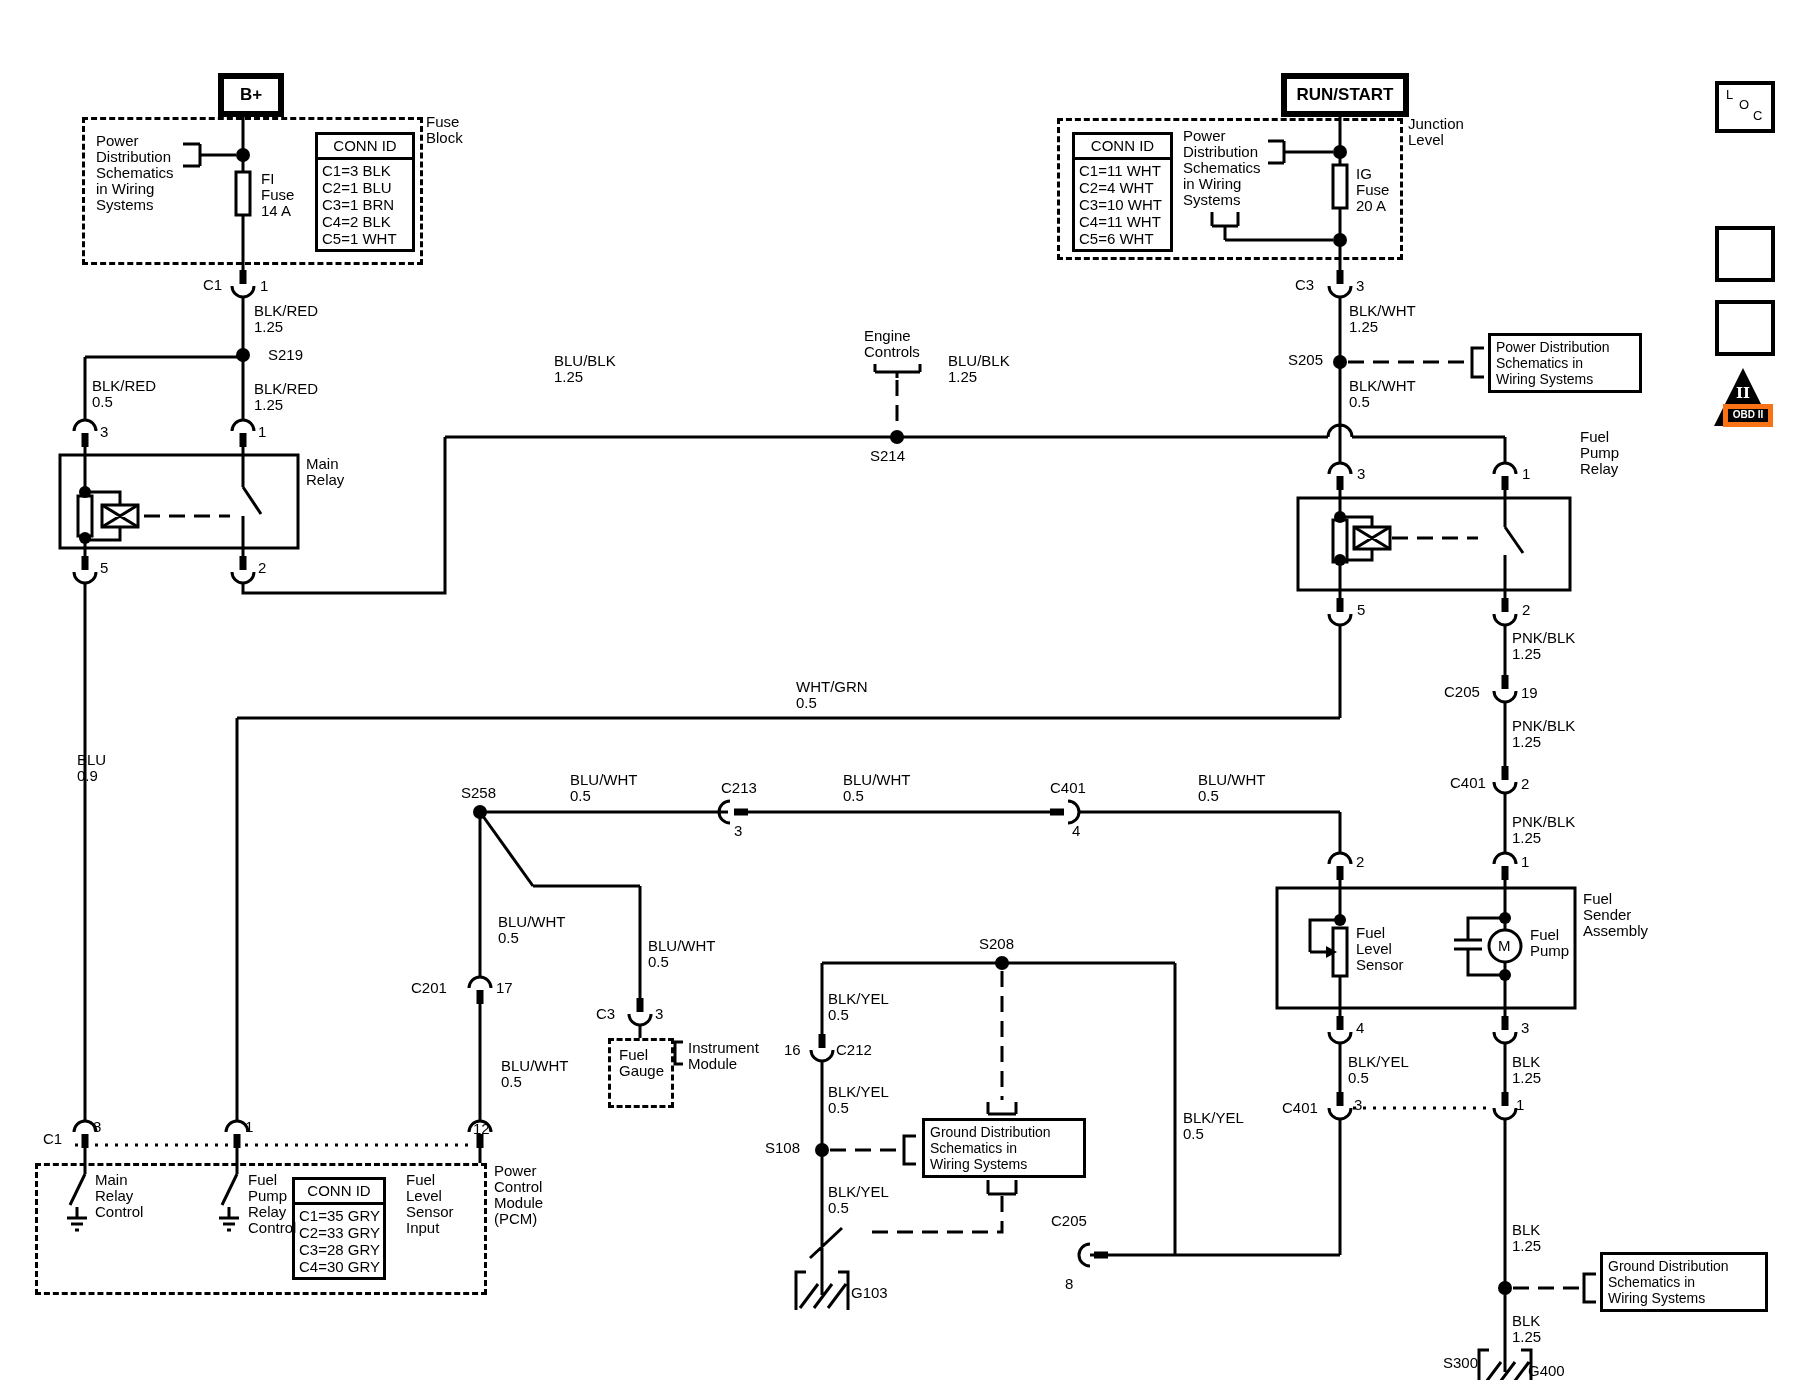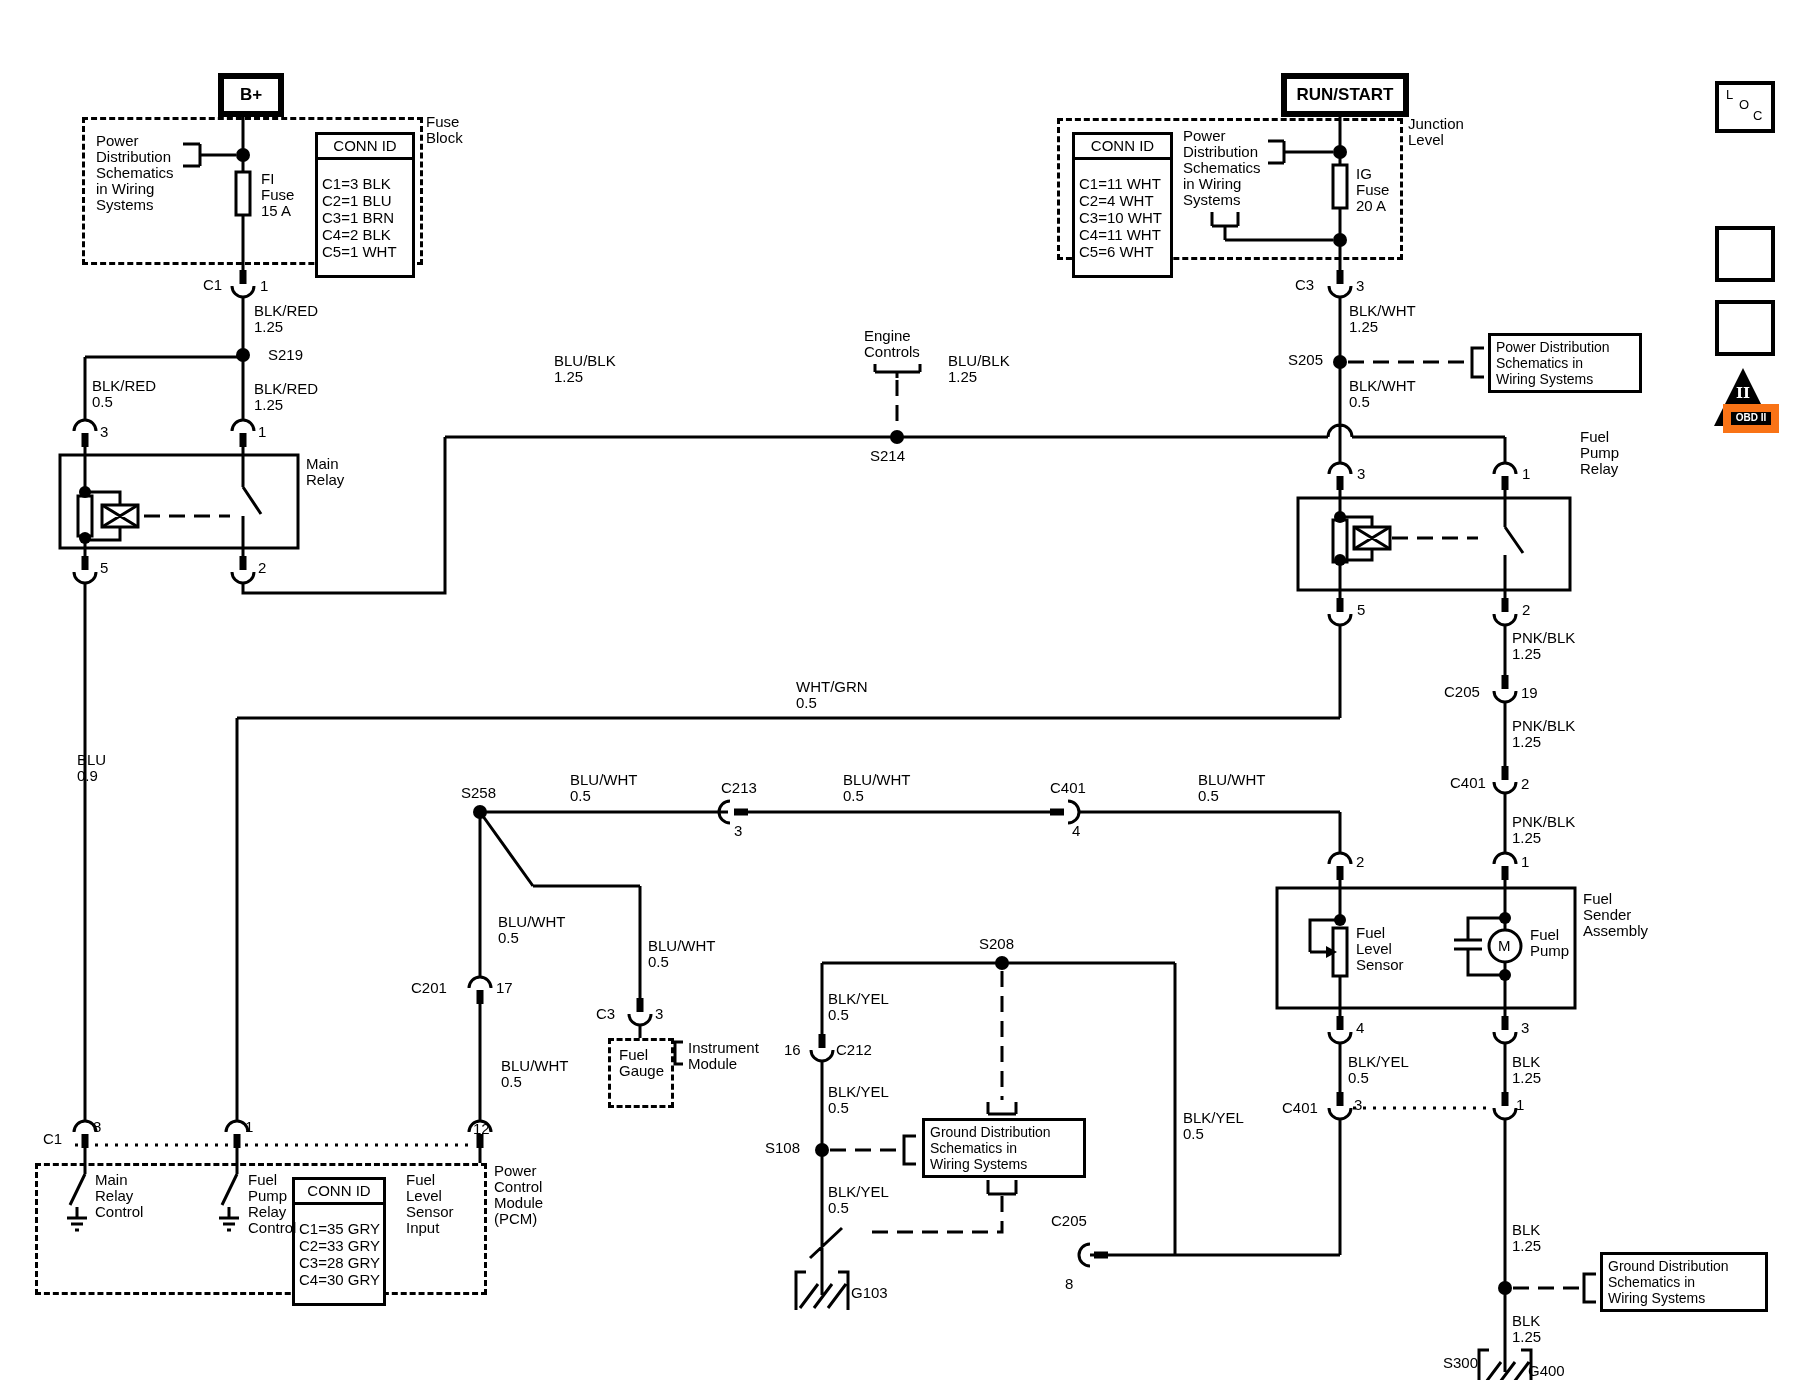--- a/index.html
+++ b/index.html
@@ -7,26 +7,26 @@
          font-family:"Liberation Sans",sans-serif;color:#000;}
   svg{position:absolute;left:0;top:0;}
   .lbl{position:absolute;font:15px/16px "Liberation Sans",sans-serif;white-space:pre-line;color:#000;}
   .thickbox{position:absolute;border:6px solid #000;display:flex;align-items:center;justify-content:center;
             font:bold 17px "Liberation Sans",sans-serif;background:#fff;}
   .dashbox{position:absolute;border:3px dashed #000;}
   .refbox{position:absolute;border:3px solid #000;padding:3px 5px;font:14px/16px "Liberation Sans",sans-serif;
           white-space:pre-line;background:#fff;}
   .connid{position:absolute;border:3px solid #000;background:#fff;}
   .connid .hdr{border-bottom:3px solid #000;text-align:center;font:15px/22px "Liberation Sans",sans-serif;}
-  .connid .rows{padding:15px 4px;}
+  .connid .rows{padding:2px 4px;}
   .connid .rows div{font:15px/17px "Liberation Sans",sans-serif;white-space:nowrap;}
   .iconbox{position:absolute;border:4px solid #000;background:#fff;}
   .locletter{position:absolute;font:13px "Liberation Sans",sans-serif;}
   .obd-numeral{position:absolute;color:#fff;font:bold 15px "DejaVu Serif",serif;}
-  .obd-tag{position:absolute;border:8px solid #f97316;color:#fff;background:#000;
+  .obd-tag{position:absolute;border:5px solid #f97316;color:#fff;background:#000;
            font:bold 10px/12px "Liberation Sans",sans-serif;text-align:center;}
 </style>
 </head>
 <body>
 
 <div id="stage">
 
   <svg width="1815" height="1380" viewBox="0 0 1815 1380">
 
     <path fill="none" stroke="#000" stroke-width="3" d="
@@ -220,21 +220,21 @@
 
   <div class="lbl" style="left:426px;top:114px">Fuse
 Block</div>
   <div class="lbl" style="left:96px;top:133px">Power
 Distribution
 Schematics
 in Wiring
 Systems</div>
   <div class="lbl" style="left:261px;top:171px">FI
 Fuse
-15 A</div>
+14 A</div>
   <div class="lbl" style="left:1408px;top:116px">Junction
 Level</div>
   <div class="lbl" style="left:1183px;top:128px">Power
 Distribution
 Schematics
 in Wiring
 Systems</div>
   <div class="lbl" style="left:1356px;top:166px">IG
 Fuse
 20 A</div>

